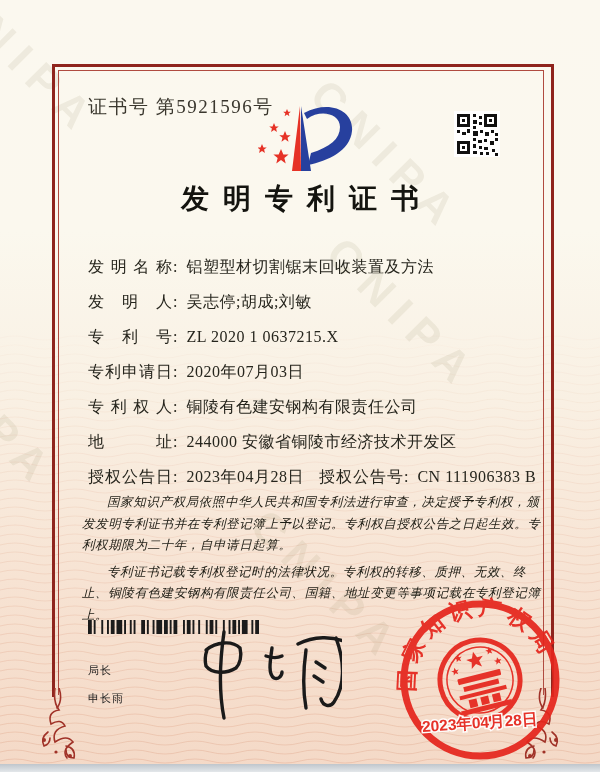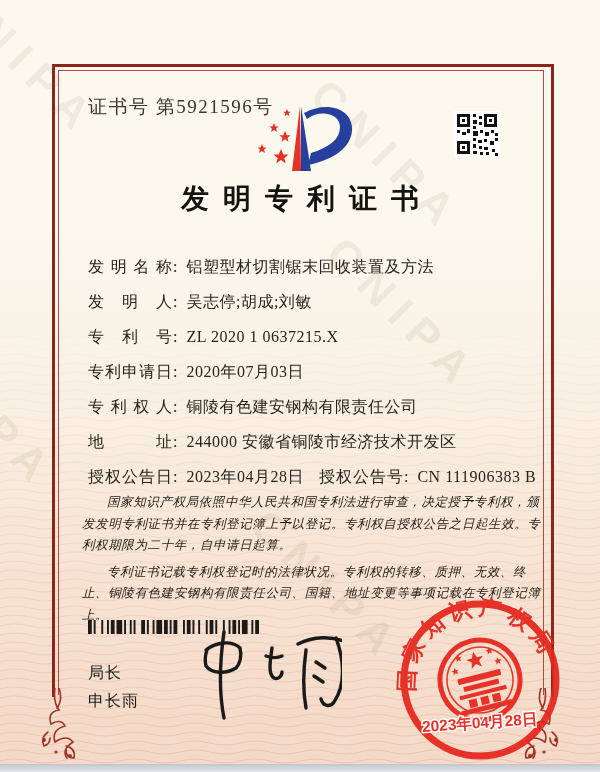--- a/index.html
+++ b/index.html
@@ -31,21 +31,21 @@
   .colon{display:inline-block;margin-left:1px;}
   .val{margin-left:9px;letter-spacing:0.5px;}
   .grant-pair{margin-left:15px;}
   
   .legal{position:absolute;left:82px;top:492px;width:460px;font-size:12.5px;line-height:1.72;
       font-style:italic;color:#1d1c14;letter-spacing:0.6px;}
   .legal p{margin:0 0 5px 0;text-indent:2em;}
   
   .barcode{position:absolute;left:88px;top:620px;}
   .signer{position:absolute;left:88px;font-family:"Liberation Sans","DejaVu Sans",sans-serif;
-      font-size:16px;color:#1c1c1c;letter-spacing:1px;}
+      font-size:11px;color:#1c1c1c;letter-spacing:1px;}
   .signer.t{top:663px;} .signer.n{top:691px;}
   .signature{position:absolute;left:182px;top:626px;}
   .seal{position:absolute;left:396px;top:596px;}
   .scan-edge{position:absolute;left:0;bottom:0;width:600px;height:8px;
       background:linear-gradient(180deg,#bfc6cc,#e3e7ea);}
   svg{display:block;}
 </style>
 </head>
 <body>
 

